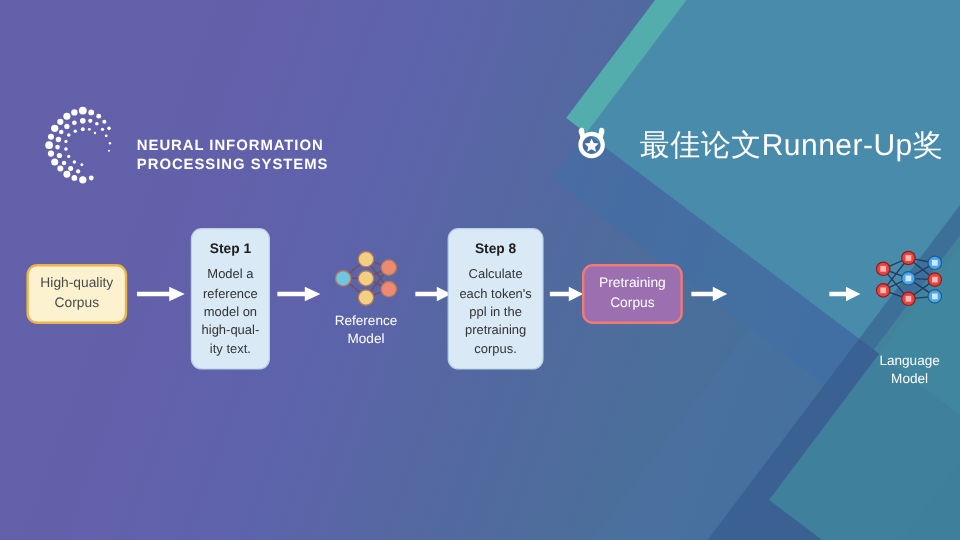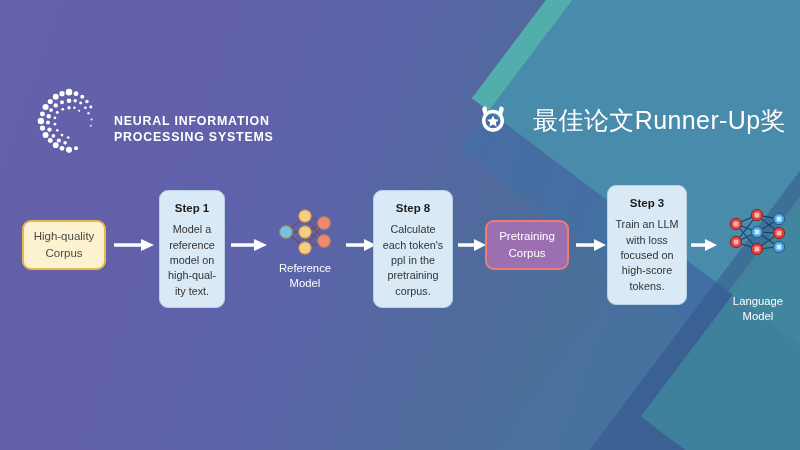--- a/index.html
+++ b/index.html
@@ -347,30 +347,20 @@
       <div class="card card-pink" style="width:84px; height:50px; white-space:pre-line;">Pretraining
 Corpus</div>
     </div>
 
     <div class="arrow" style="left:576px; top:57px;">
       <svg width="30" height="16" viewBox="0 0 30 16">
         <path d="M0 6.2 H18 V2 L30 8 L18 14 V9.8 H0 Z" fill="#ffffff"></path>
       </svg>
     </div>
 
-    <div class="node" style="left:607px; top:5px;">
-      <div class="card card-step" style="width:80px; height:120px;">
-        <span class="step-title">Step 3</span>
-        <span class="step-body">Train an LLM
-with loss
-focused on
-high-score
-tokens.</span>
-      </div>
-    </div>
 
     <div class="arrow" style="left:691px; top:57px;">
       <svg width="26" height="16" viewBox="0 0 26 16">
         <path d="M0 6.2 H14 V2 L26 8 L14 14 V9.8 H0 Z" fill="#ffffff"></path>
       </svg>
     </div>
 
     <div class="node graphic" style="left:718px; top:26px; width:80px;gap:32px;">
       <svg width="66" height="52" viewBox="0 0 66 52">
         <g stroke="#1f3a66" stroke-width="1.1" fill="none">

